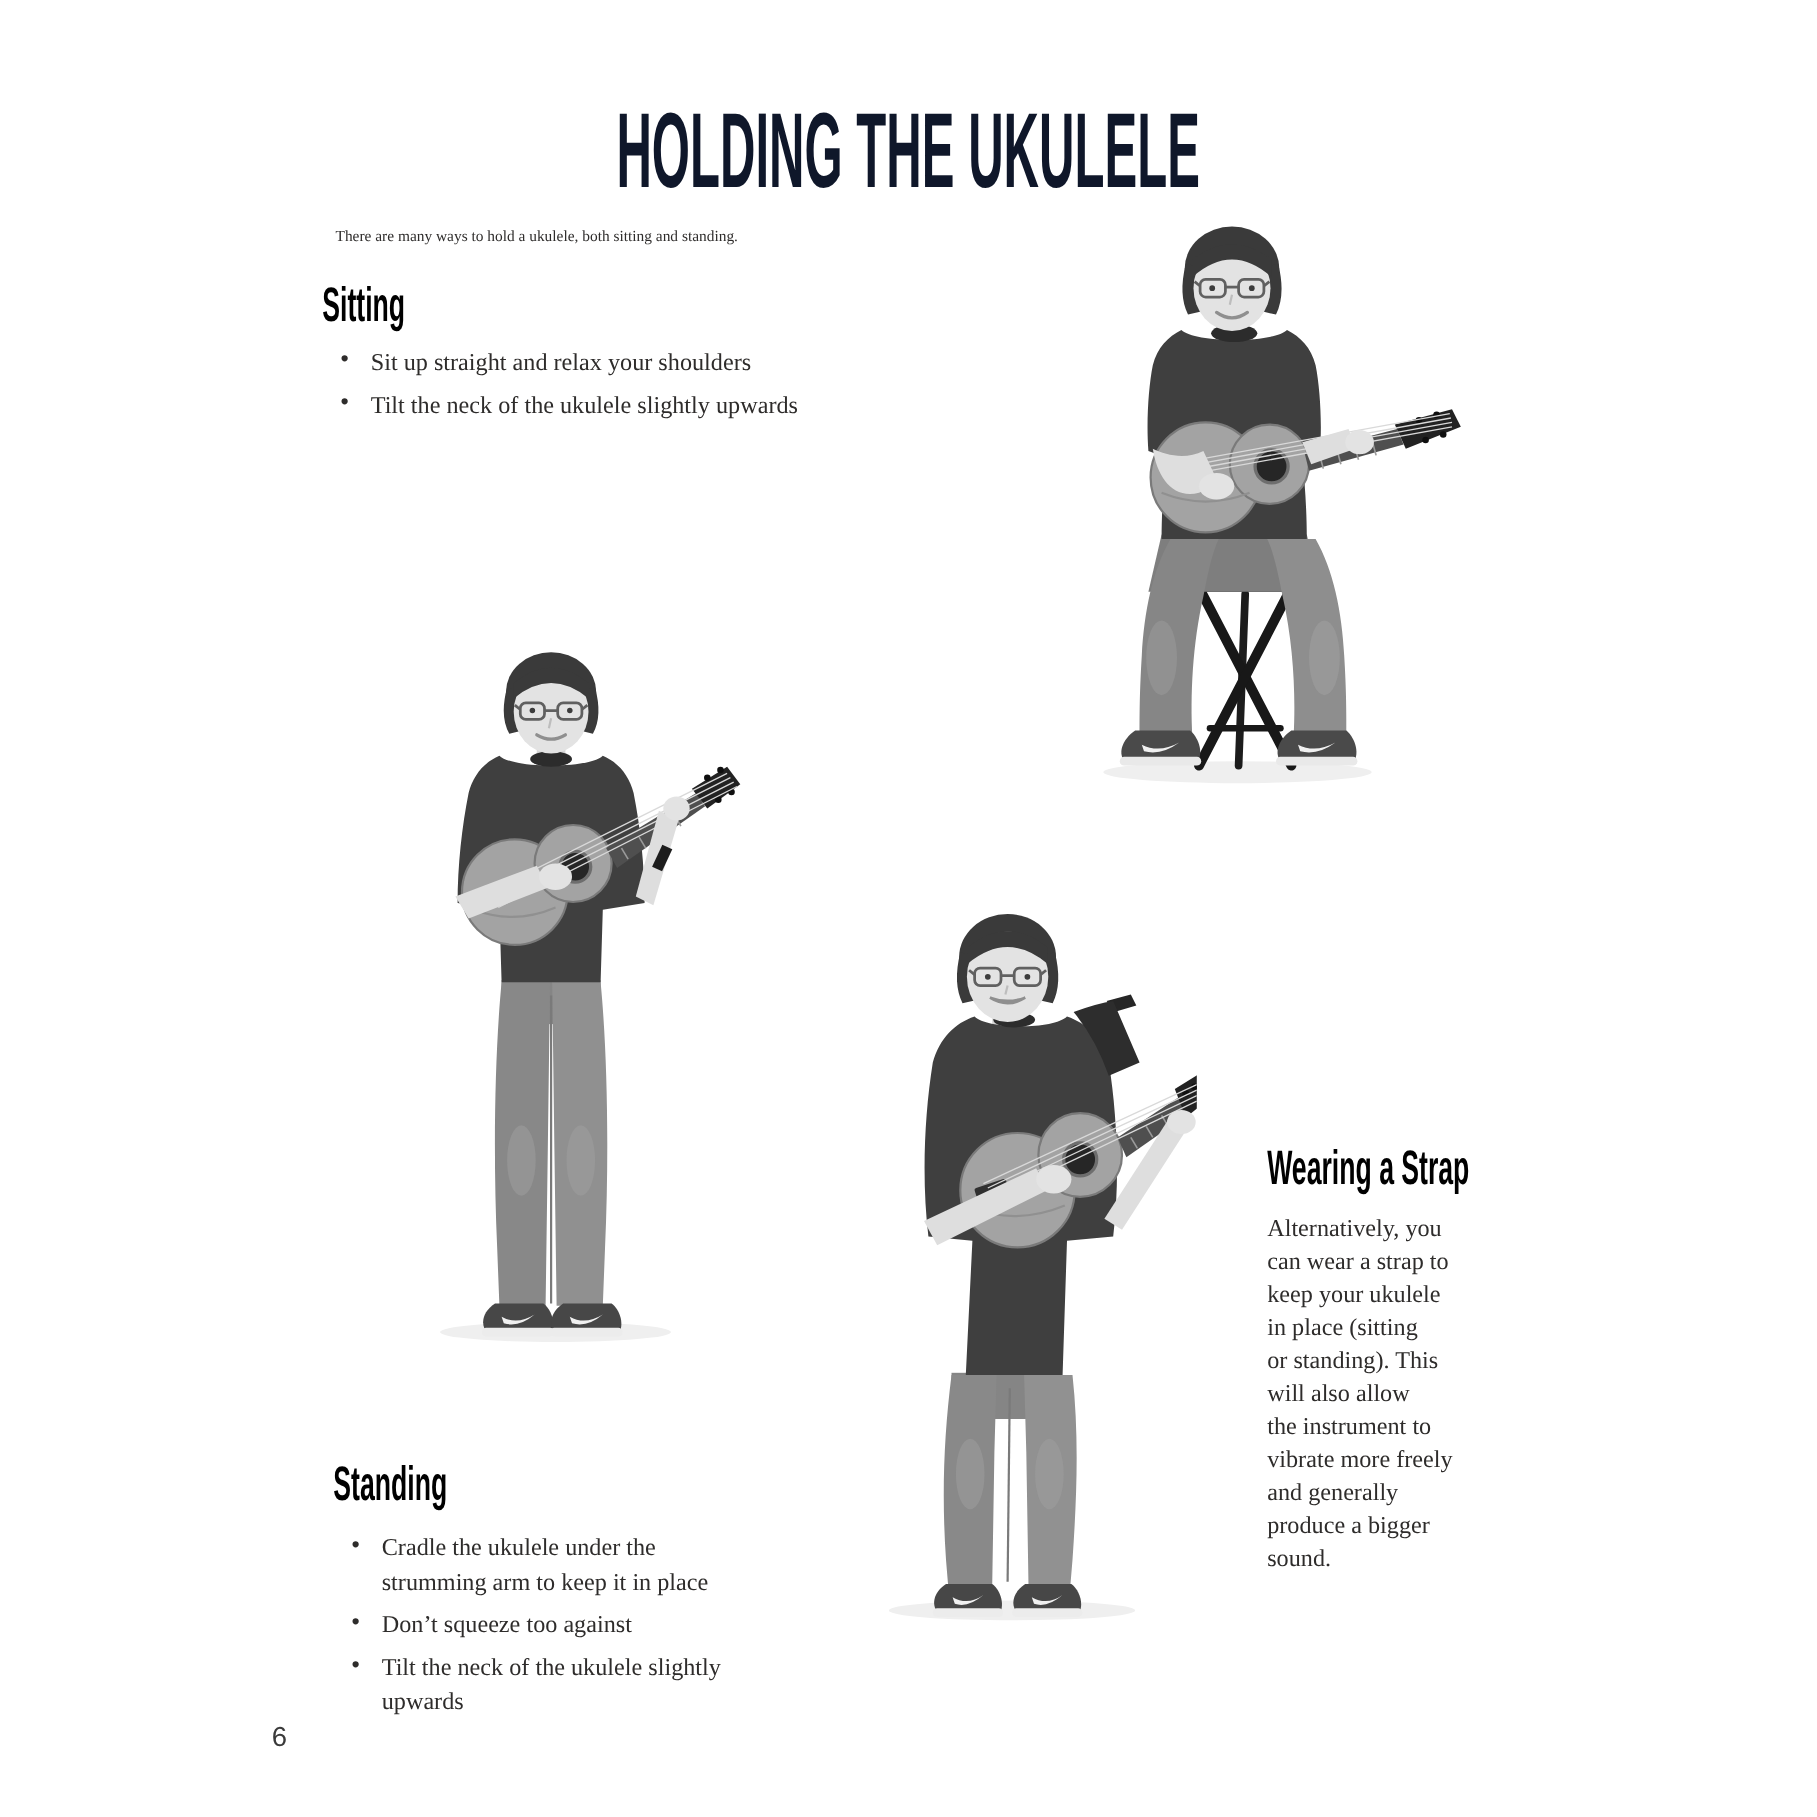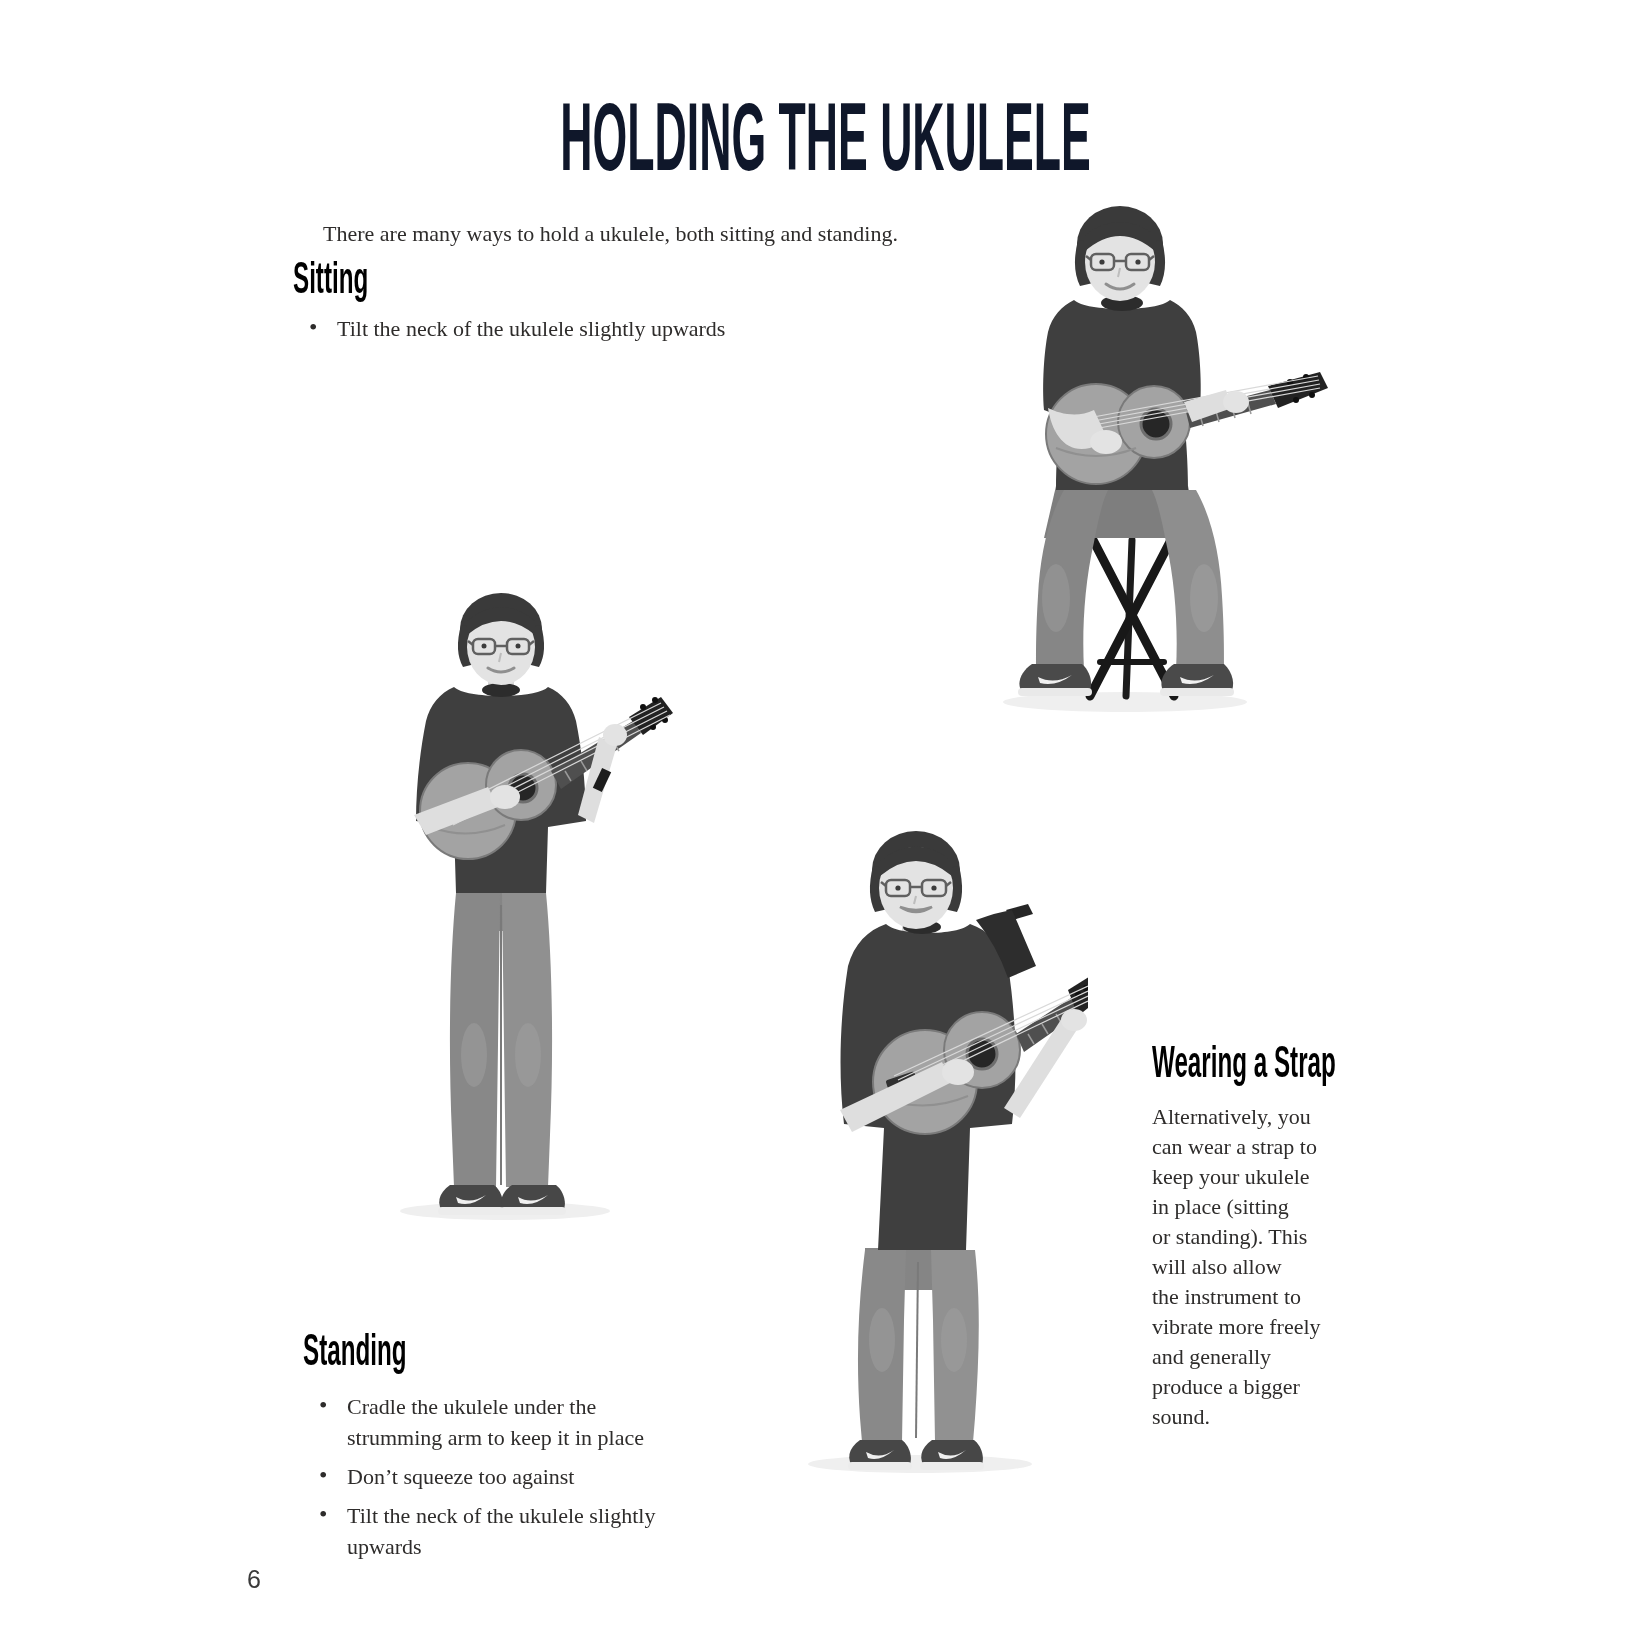--- a/index.html
+++ b/index.html
@@ -13,21 +13,21 @@
     text-align:center; font-family:"Liberation Sans", sans-serif;
     font-weight:700; font-size:97px; line-height:1; color:#0f172a;
   }
   .title .cond-title { display:inline-block; transform:scaleX(0.46); transform-origin:50% 0; white-space:nowrap; }
   .section-h {
     margin:0; font-family:"Liberation Sans", sans-serif; font-weight:700;
     font-size:44px; line-height:1; color:#000000;
   }
   .section-h .cond { display:inline-block; transform:scaleX(0.55); transform-origin:0 0; white-space:nowrap; }
   
-  .intro { position:absolute; left:305px; top:202px; width:760px; margin:18px; font-size:22px; line-height:27px; z-index:2; }
+  .intro { position:absolute; left:305px; top:202px; width:760px; margin:0; font-size:14px; line-height:27px; z-index:2; }
   .text-block { position:absolute; z-index:2; }
   ul.bullets { list-style:none; margin:13px 0 0 0; padding:0; font-size:22px; }
   ul.bullets li { position:relative; padding-left:44px; margin-bottom:8px; line-height:31px; white-space:pre-line; }
   ul.bullets li::before { content:"\2022"; position:absolute; left:16px; top:-1px; font-size:24px; color:#2e2c2b; }
   .sitting-sec { left:293px; top:256px; width:790px; }
   .standing-sec { left:303px; top:1328px; width:440px; }
   .standing-sec ul.bullets { margin-top:19px; }
   .strap-sec { left:1152px; top:1040px; width:230px; }
   .strap-sec p { margin:18px 0 16px 0; font-size:22px; line-height:30px; white-space:pre-line; }
   .pagenum { position:absolute; left:247px; top:1565px; font-family:"Liberation Sans", sans-serif; font-size:25px; color:#3a3a3a; z-index:2; }
@@ -285,20 +285,21 @@
           <circle cx="164" cy="68" r="2.6" fill="#3c3c3c"></circle>
         <path d="M146,76 L144,84" stroke="#bdbdbd" stroke-width="2" fill="none"></path>
         <path d="M130,87 Q146,97 162,87 Q146,93 130,87 Z" fill="#f7f7f7" stroke="#8f8f8f" stroke-width="2.5" stroke-linecap="round"></path>
       </g>
     </svg>
   </figure>
 
   <section class="text-block sitting-sec">
     <h2 class="section-h"><span class="cond">Sitting</span></h2>
     <ul class="bullets">
+      <li>Sit up straight and relax your shoulders</li>
       <li>Tilt the neck of the ukulele slightly upwards</li>
     </ul>
   </section>
 
   <section class="text-block standing-sec">
     <h2 class="section-h"><span class="cond">Standing</span></h2>
     <ul class="bullets">
       <li>Cradle the ukulele under the
 strumming arm to keep it in place</li>
       <li>Don’t squeeze too against</li>

